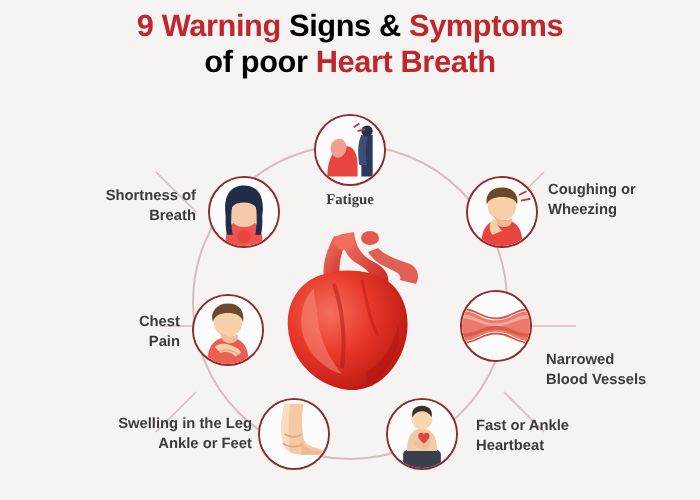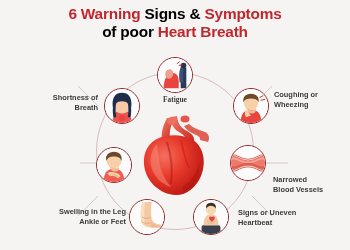--- a/index.html
+++ b/index.html
@@ -109,21 +109,21 @@
     inset: 0;
     pointer-events: none;
   }
 </style>
 </head>
 <body>
 
 <div id="infographic">
 
   <div class="title-block">
-    <div class="title-line"><span class="t-red">6 Warning </span><span class="t-dark">Signs &amp; </span><span class="t-red">Symptoms</span></div>
+    <div class="title-line"><span class="t-red">9 Warning </span><span class="t-dark">Signs &amp; </span><span class="t-red">Symptoms</span></div>
     <div class="title-line"><span class="t-dark">of poor </span><span class="t-red">Heart Breath</span></div>
   </div>
 
   <svg class="connectors" viewBox="0 0 350 250">
     <g stroke="#d6bdbd" stroke-width="0.8" fill="none">
       <line x1="98" y1="106" x2="78" y2="86"></line>
       <line x1="252" y1="106" x2="272" y2="86"></line>
       <line x1="266" y1="163" x2="288" y2="163"></line>
       <line x1="252" y1="196" x2="272" y2="216"></line>
       <line x1="98" y1="196" x2="78" y2="216"></line>
@@ -223,21 +223,21 @@
     <svg viewBox="0 0 36 36">
       <circle cx="18" cy="18" r="18" fill="#fdfcfc"></circle>
       <path d="M8 36 L8 29 C8 27 10 26 13 26 L23 26 C26 26 28 27 28 29 L28 36 Z" fill="#3a3f4e"></path>
       <path d="M10 27 C10 19 13 15 18 15 C23 15 26 19 26 27 Z" fill="#f2cba6"></path>
       <circle cx="18" cy="10" r="5.5" fill="#f7d6b2"></circle>
       <path d="M18 3 C14 3 12 6 13 9 C14 7 16 6 18 6 C20 6 22 7 23 9 C24 6 22 3 18 3 Z" fill="#3f3024"></path>
       <path d="M14 21 C13 24 15 26 18 26 C21 26 23 24 22 21 C20 23 16 23 14 21 Z" fill="#ecbf99"></path>
       <path d="M19 18 C18 17 16 17 16 19 C16 21 19 23 19 23 C19 23 22 21 22 19 C22 17 20 17 19 18 Z" fill="#e0473f"></path>
     </svg>
   </div>
-  <div class="label right l5">Signs or Uneven
+  <div class="label right l5">Fast or Ankle
 Heartbeat</div>
 
   <div class="node n6">
     <svg viewBox="0 0 36 36">
       <circle cx="18" cy="18" r="18" fill="#fdfcfc"></circle>
       <path d="M13 2 C11 10 11 17 12 22 C13 27 17 29 22 29 L30 29 C33 29 34 27 32 26 C28 25 24 24 23 20 C22 14 22 8 23 2 Z" fill="#f5c9a4"></path>
       <path d="M13 2 C11 10 11 17 12 22 C12.5 25 14 27 16 28 C15 22 15 12 16 2 Z" fill="#fadcc0"></path>
       <path d="M22 22 C24 26 28 27 32 27 C33 28 33 29 31 29 L22 29 Z" fill="#eeb892"></path>
       <path d="M13 18 C16 20 20 20 22 18" stroke="#e0a57e" stroke-width="0.9" fill="none"></path>
       <path d="M12 23 C15 25 19 25 22 24" stroke="#e0a57e" stroke-width="0.8" fill="none"></path>
@@ -251,14 +251,16 @@
       <circle cx="18" cy="18" r="18" fill="#fdfcfc"></circle>
       <path d="M7 36 C7 26 11 22 18 22 C25 22 29 26 29 36 Z" fill="#ef5d52"></path>
       <circle cx="18" cy="14" r="7.5" fill="#f7cfa9"></circle>
       <path d="M18 4 C12 4 9 8 10 14 C11 10 14 9 18 9 C22 9 25 10 26 14 C27 8 24 4 18 4 Z" fill="#6e4a2c"></path>
       <path d="M12 6 C10 8 9 11 10 13 C11 10 12 8 12 6 Z" fill="#6e4a2c"></path>
       <path d="M14 19 C14 23 16 25 19 25 C22 25 24 23 23 20 C21 22 17 22 14 19 Z" fill="#f0bd96"></path>
       <path d="M11 27 C13 25 16 25 19 26 C22 27 24 28 25 30 L22 32 C20 30 17 29 14 30 Z" fill="#f7cfa9"></path>
       <path d="M14 29 C17 28 21 29 24 31" stroke="#e8ab86" stroke-width="0.8" fill="none"></path>
     </svg>
   </div>
+  <div class="label left l7">Chest
+Pain</div>
 
 </div>
 
 </body></html>

